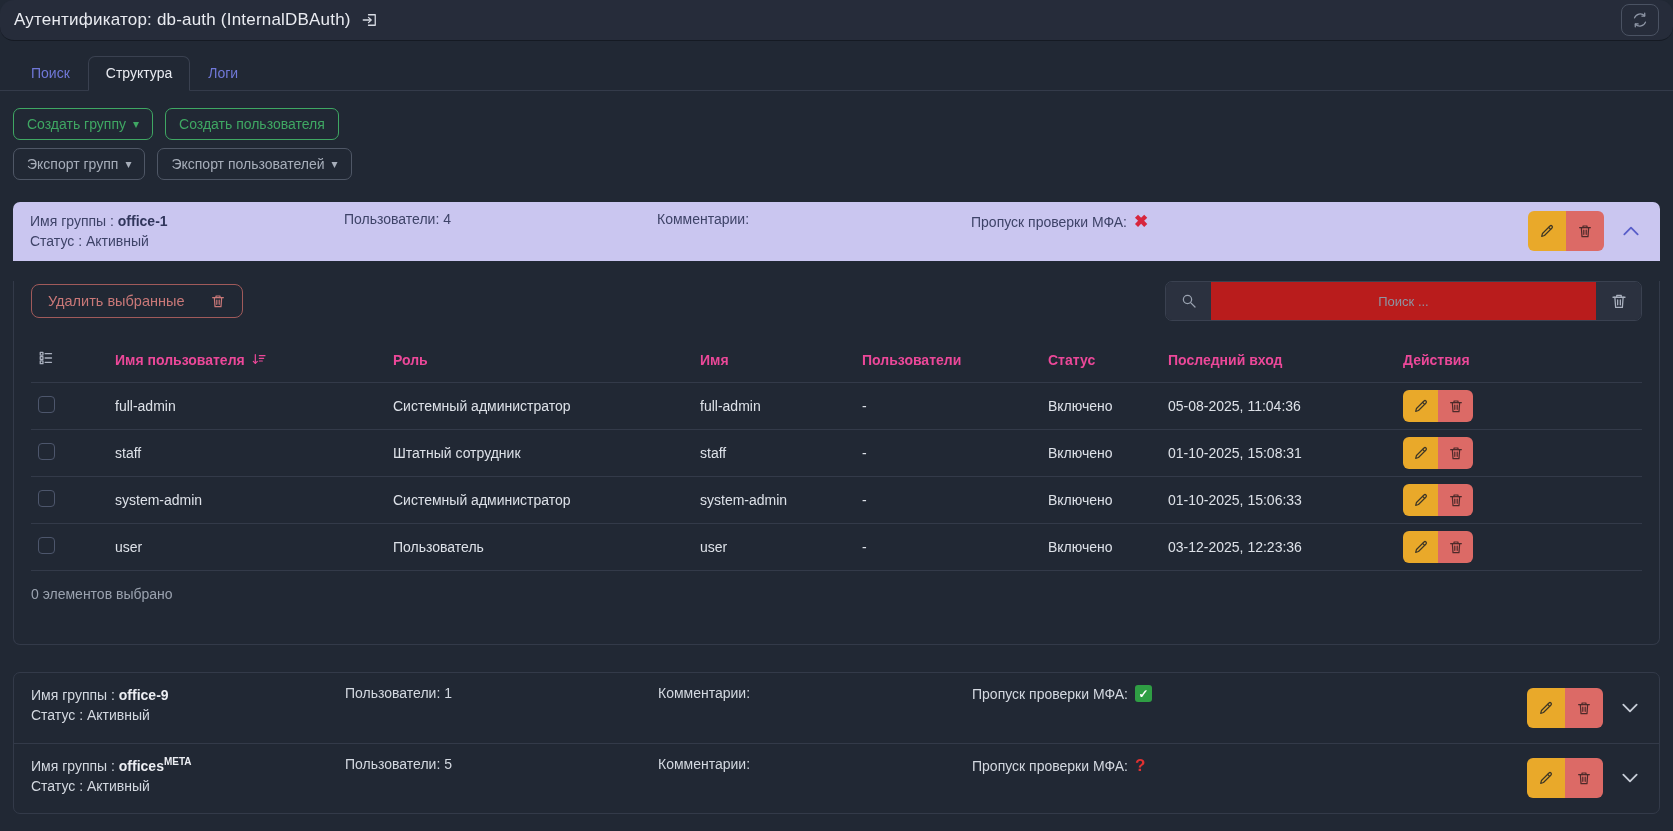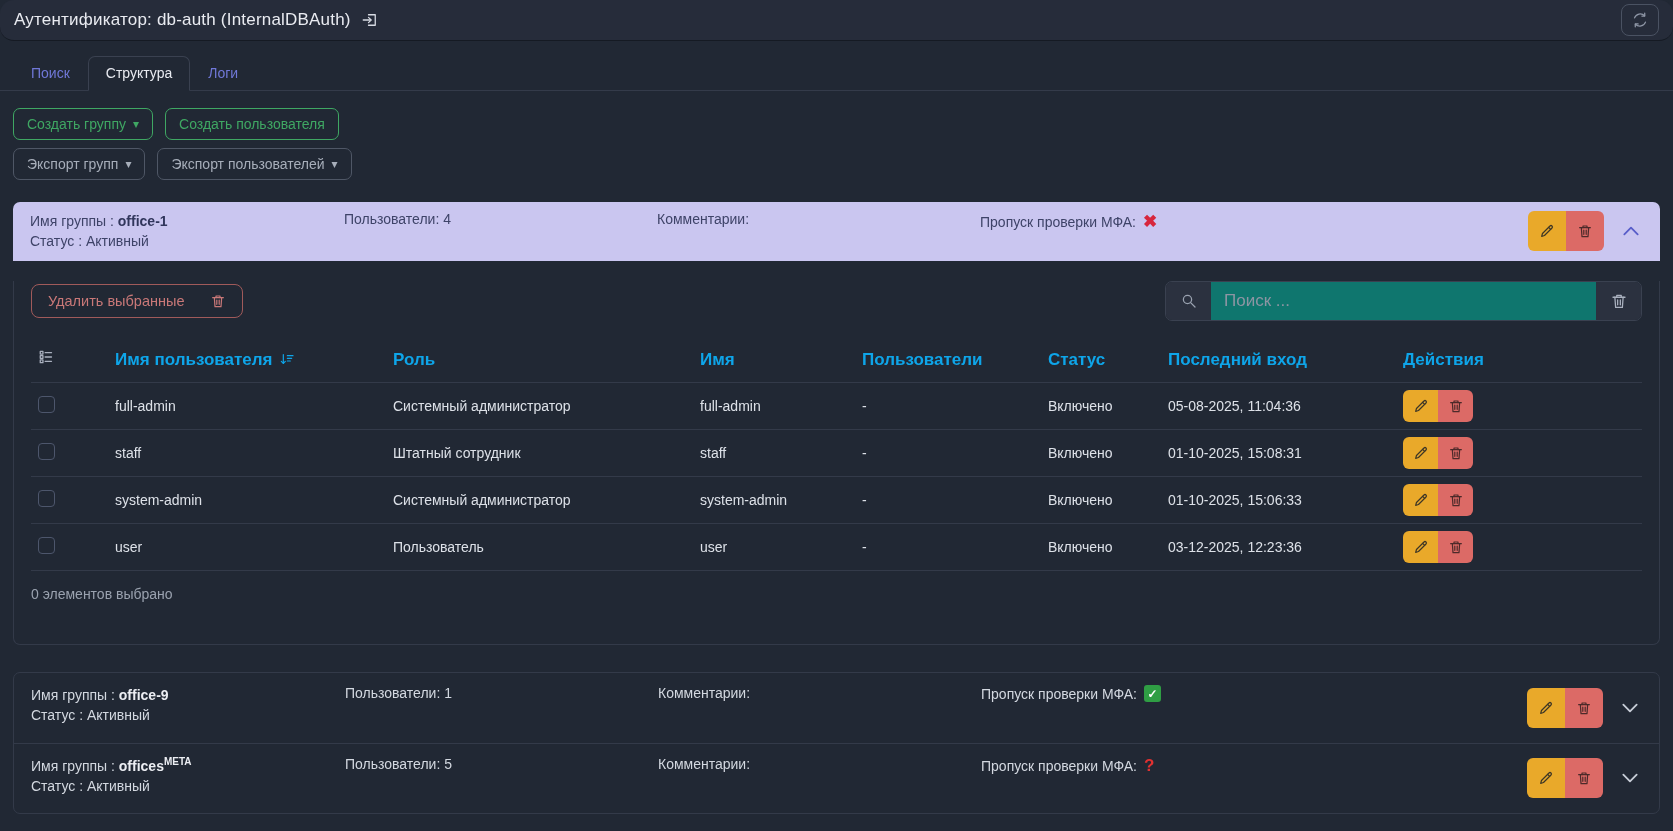--- a/index.html
+++ b/index.html
@@ -43,21 +43,21 @@
   .group-card { margin:22px 13px 0; }
   .ghead { display:flex; align-items:flex-start; padding:9px 17px 10px; min-height:58px; }
   .ghead.purple { background:#cac6f0; color:#3e4368; border-radius:7px 7px 0 0; }
   .gname-block { width:314px; }
   .gname { margin-bottom:4px; }
   .gname b { color:#31365c; }
   .gname sup { font-size:10px; font-weight:700; }
   .gstatus { }
   .gcol { width:313px; }
   .gcol2 { width:314px; }
-  .gmfa { flex:1; display:flex; align-items:center; gap:7px;margin-left:9px; }
+  .gmfa { flex:1; display:flex; align-items:center; gap:7px; }
   .gactions { align-self:center; display:flex; align-items:center; gap:15px; margin-left:auto; }
   .chev { background:none; border:none; cursor:pointer; padding:2px; }
   .chev svg { width:20px; height:14px; fill:none; stroke-width:2.2; stroke-linecap:round; stroke-linejoin:round; }
   .chev.purple svg { stroke:#585dc9; }
   .chev.light  svg { stroke:#c7cdd7; }
 
   .btn-pair { display:inline-flex; }
   .act { border:none; cursor:pointer; display:flex; align-items:center; justify-content:center; }
   .act.edit { background:#e9a92a; color:#3d3626; border-radius:6px 0 0 6px; }
   .act.del  { background:#dc6a66; color:#4c2a2a; border-radius:0 6px 6px 0; }
@@ -69,31 +69,31 @@
 
   
   .controls { display:flex; align-items:center; justify-content:space-between; margin-top:20px; }
   .btn-del-selected { background:transparent; border:1px solid #a05a5a; color:#c97878;
                       border-radius:8px; padding:8px 16px; font-size:14.5px; font-family:inherit;
                       display:inline-flex; align-items:center; gap:26px; cursor:pointer; }
   .search-group { display:flex; width:477px; height:40px; border:1px solid #3a4150;
                   border-radius:7px; overflow:hidden; }
   .sg-icon { width:45px; background:#2b313f; color:#9aa2b0; display:flex;
              align-items:center; justify-content:center; }
-  .sg-input { flex:1; background:#0f766e; border:none; outline:none; color:#dde1e8;
-              font-size:17px; font-family:inherit; padding:0 13px; }
+  .sg-input { flex:1; background:#b91c1c; border:none; outline:none; color:#dde1e8;
+              font-size:13px; font-family:inherit; padding:0 13px;text-align:center; }
   .sg-input::placeholder { color:#8d95a3; }
   .sg-clear { width:45px; background:#2b313f; border:none; color:#aab1bf; cursor:pointer;
               display:flex; align-items:center; justify-content:center; }
 
   
   .utable { margin-top:16px; }
   .trow { display:grid; grid-template-columns:84px 278px 307px 162px 186px 120px 235px 1fr;
           align-items:center; min-height:47px; border-bottom:1px solid #333a49; }
-  .thead { font-weight:700; font-size:17px; color:#0ea5e9; min-height:46px; }
+  .thead { font-weight:700; font-size:14px; color:#ec4899; min-height:46px; }
   .th, .td { padding-right:10px; }
   .c0 { padding-left:7px; }
   .th-user { display:flex; align-items:center; gap:6px; cursor:pointer; }
   .icon-btn { background:none; border:none; color:#aab1bf; cursor:pointer; padding:0; }
   .cb { display:inline-block; width:17px; height:17px; border:1.5px solid #4d566c;
         border-radius:4px; cursor:pointer; }
   .tfoot { margin-top:15px; color:#9aa2af; font-size:14px; }
 
   
   .group-stack { margin:27px 13px 0; border:1px solid #333a49; border-radius:7px; }

